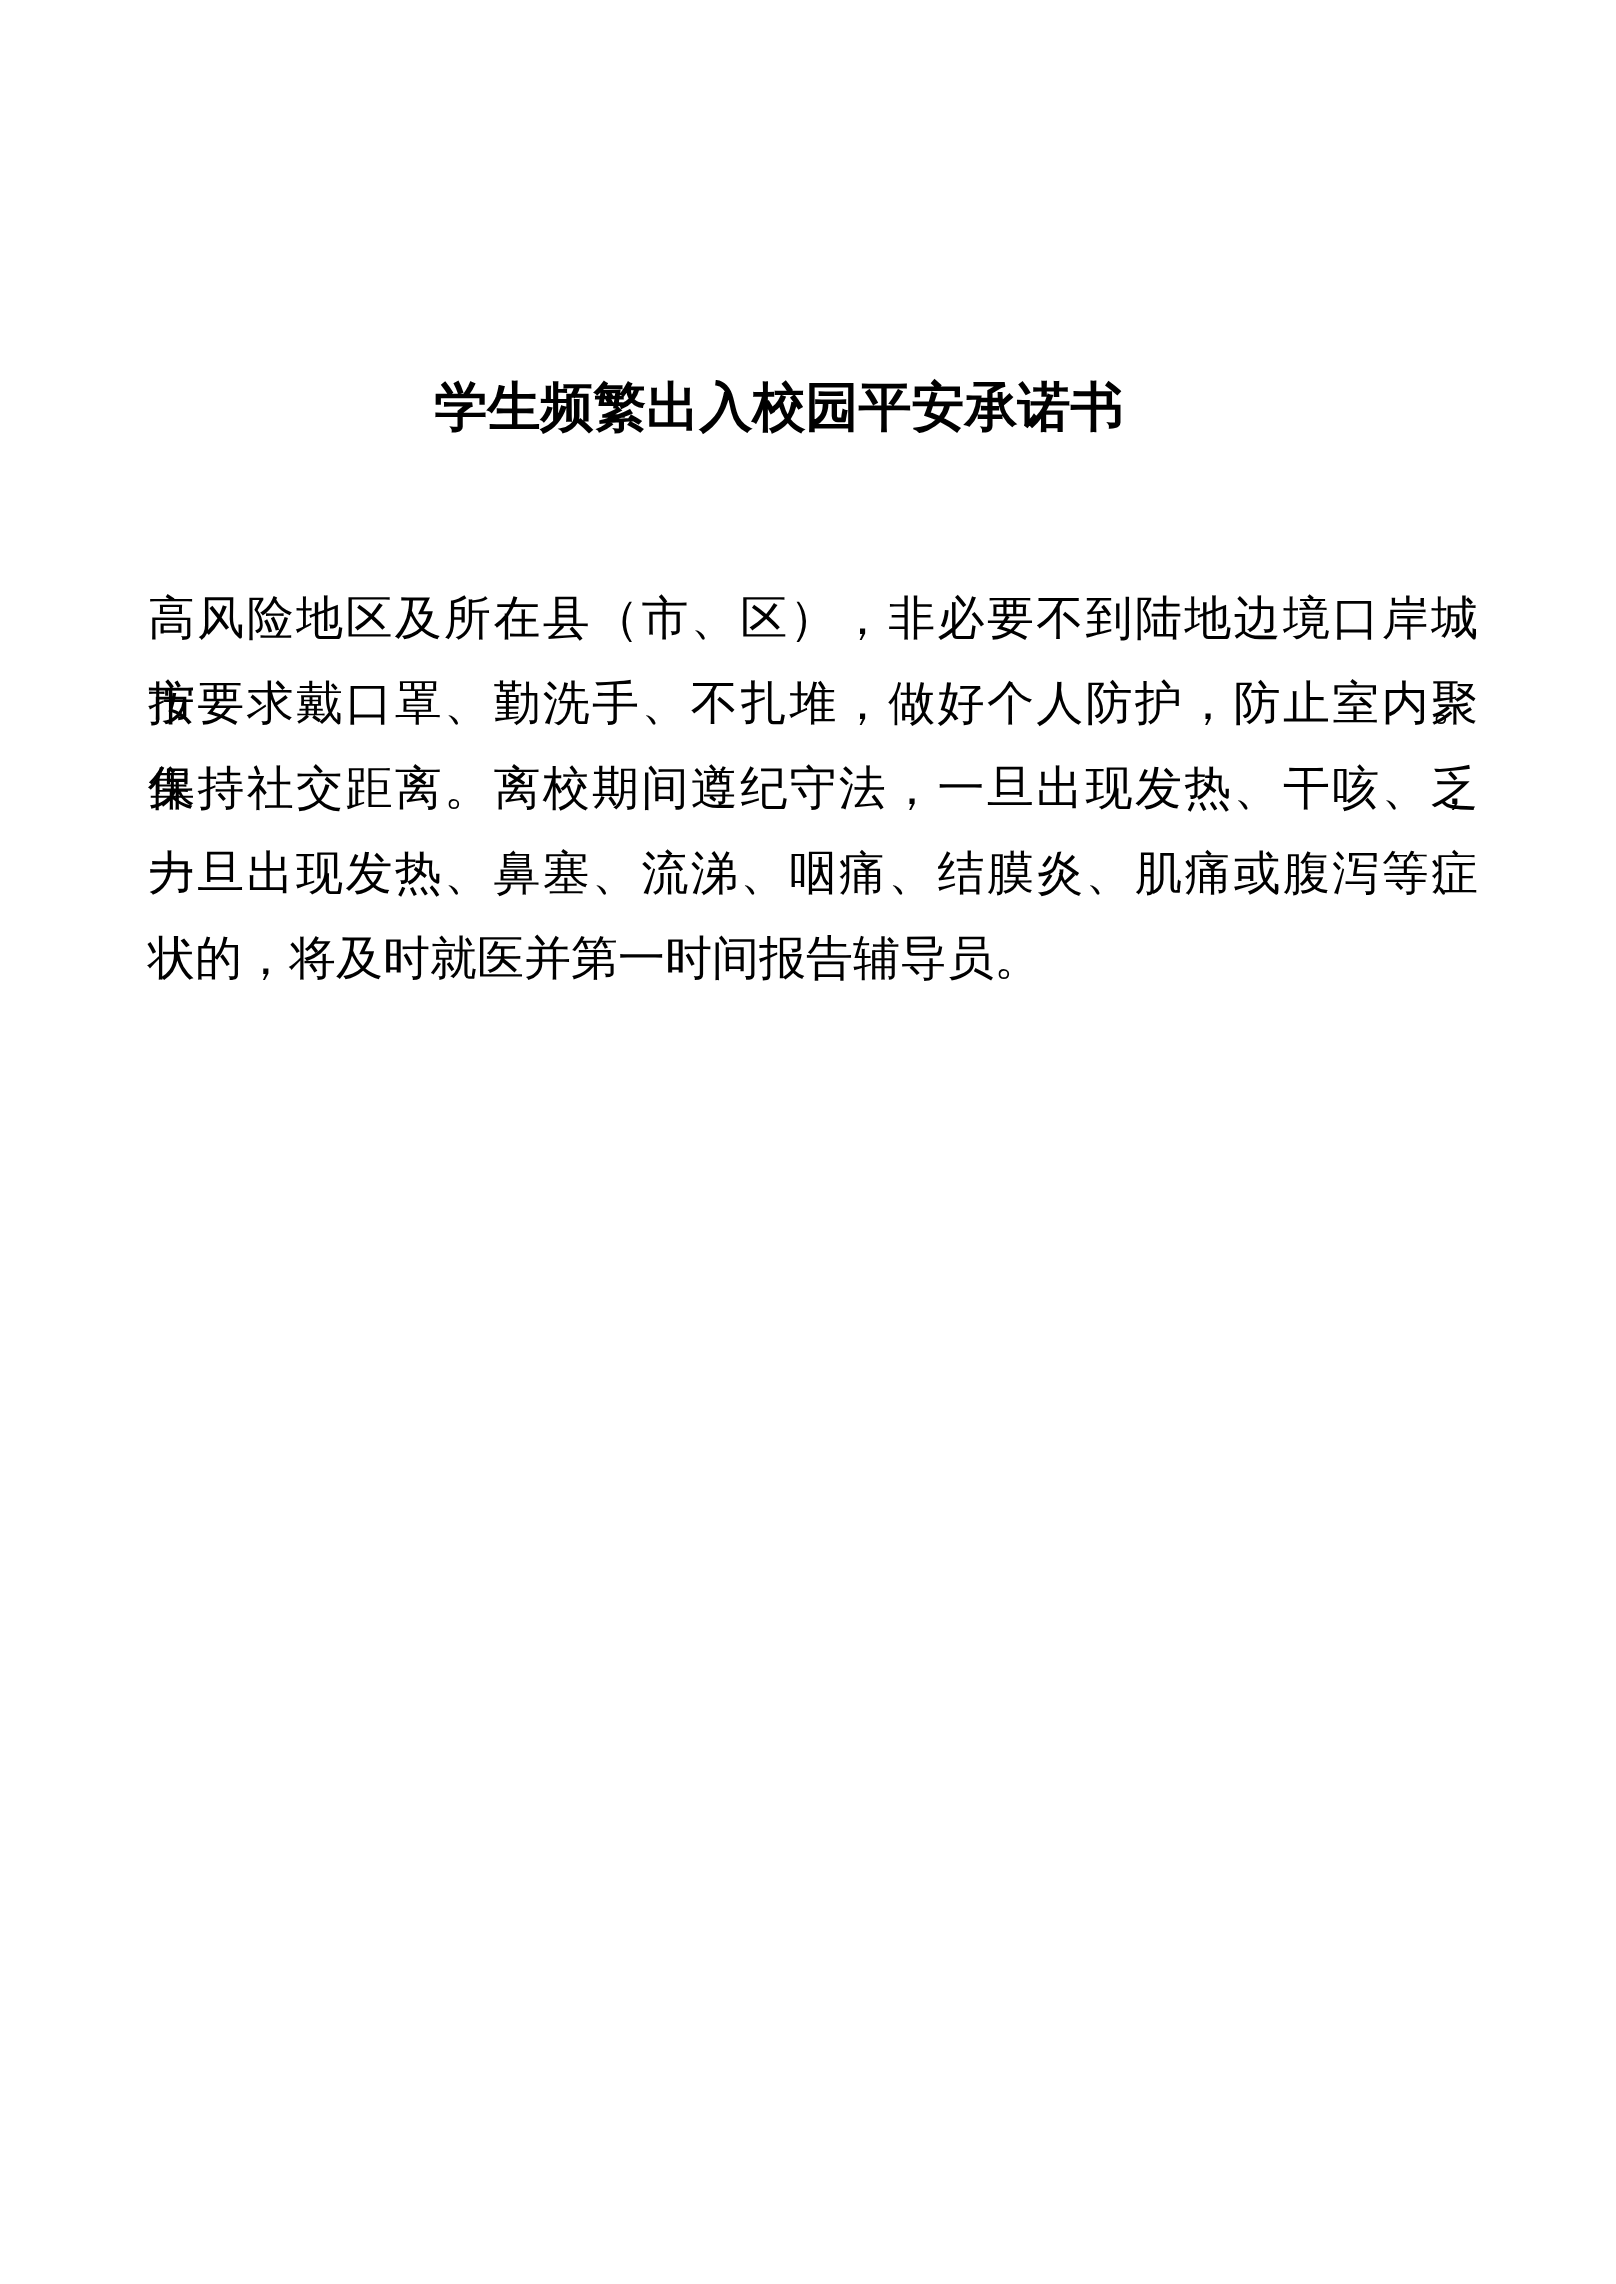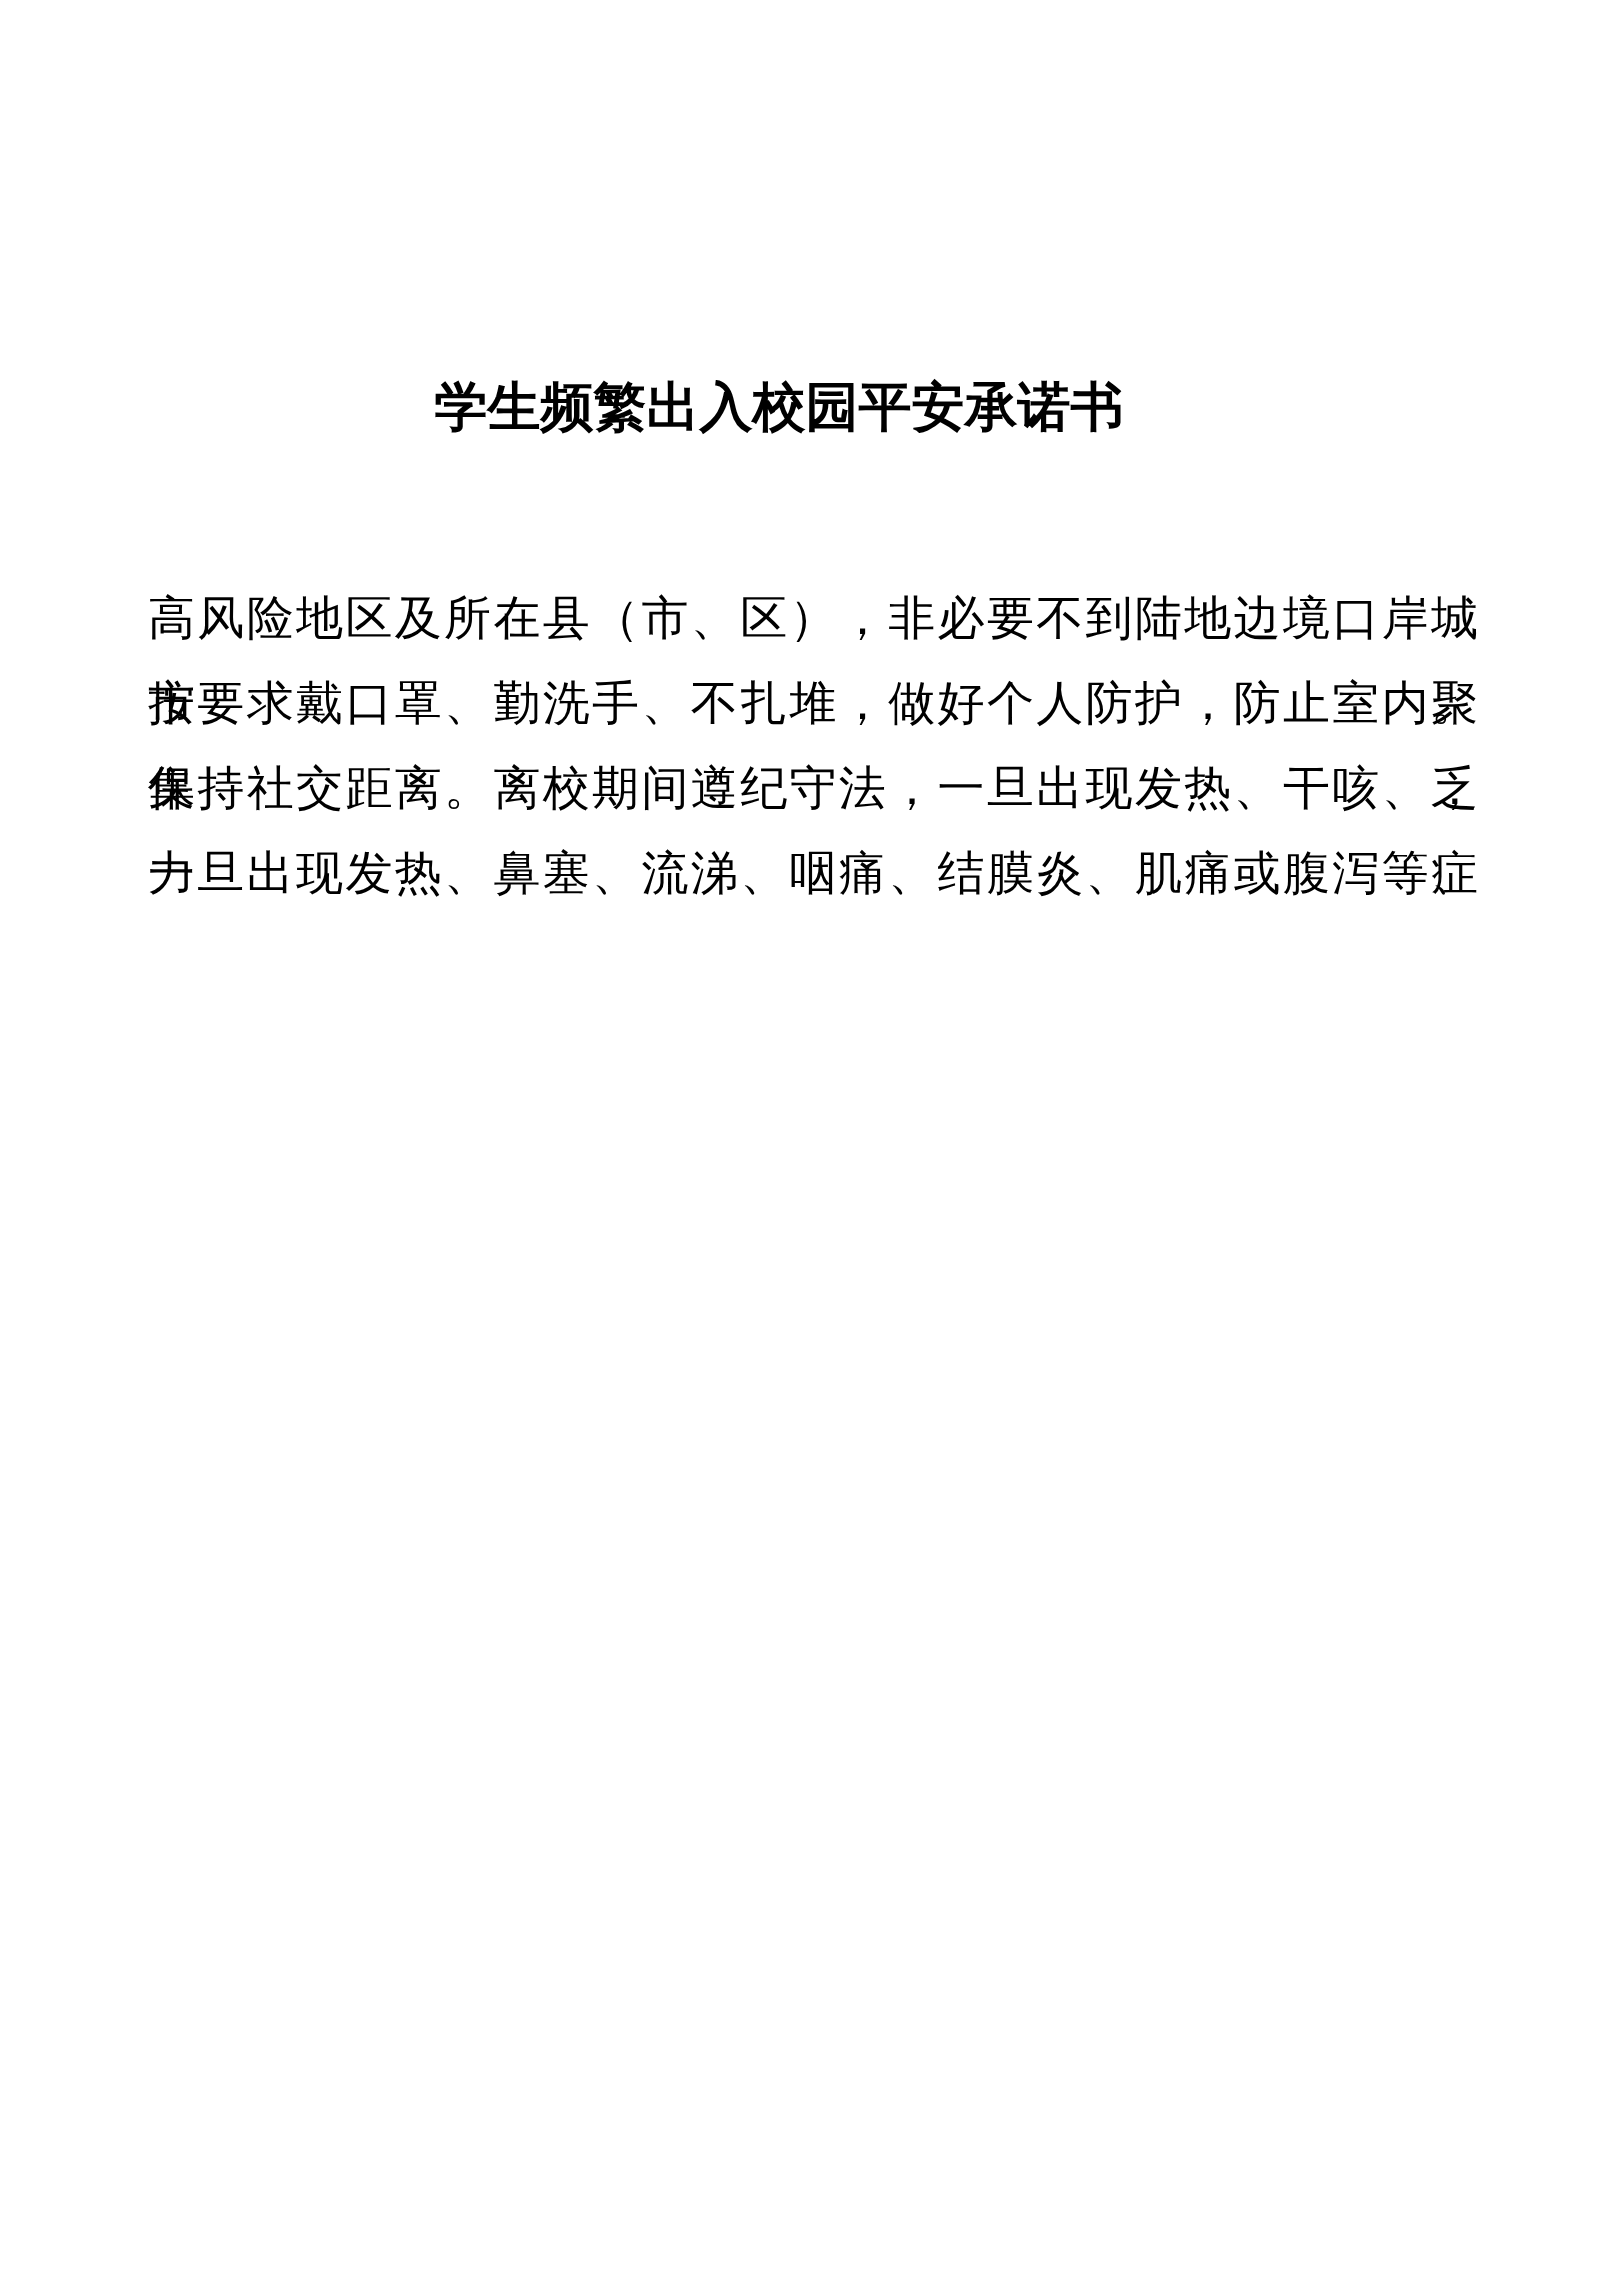--- a/index.html
+++ b/index.html
@@ -66,17 +66,18 @@
 
 <div class="page" style="--page-bg: #ffffff; --text-color: #000000;">
 
   <h1 class="doc-title">学生频繁出入校园平安承诺书</h1>
 
   <div class="body-text">
     <div class="para-line">高风险地区及所在县（市、区），非必要不到陆地边境口岸城市。</div>
     <div class="para-line">按要求戴口罩、勤洗手、不扎堆，做好个人防护，防止室内聚集，</div>
     <div class="para-line">保持社交距离。离校期间遵纪守法，一旦出现发热、干咳、乏力、</div>
     <div class="para-line">一旦出现发热、鼻塞、流涕、咽痛、结膜炎、肌痛或腹泻等症</div>
+    <div class="para-line last">状的，将及时就医并第一时间报告辅导员。</div>
   </div>
 
 
 </div>
 
 
 </body></html>

